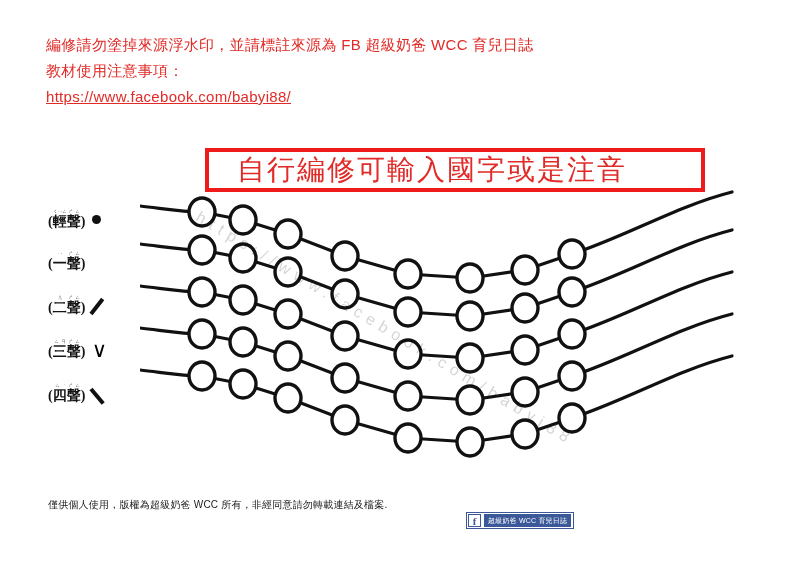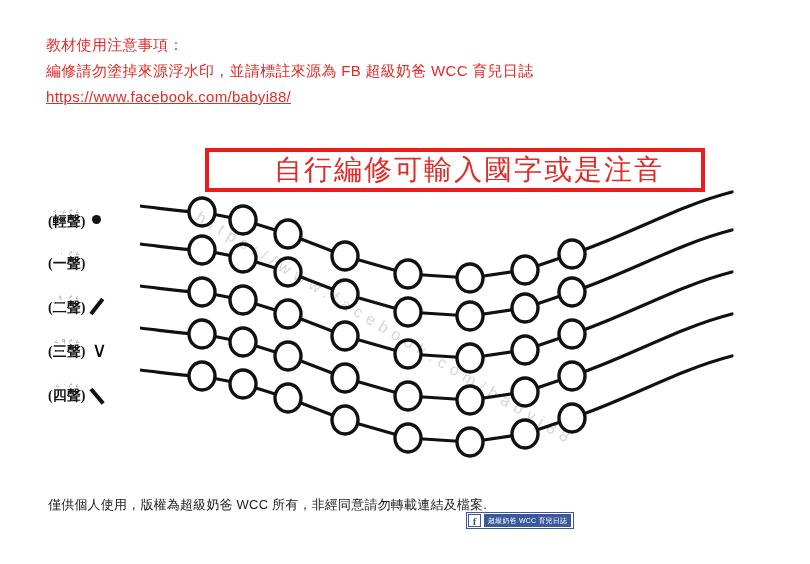--- a/index.html
+++ b/index.html
@@ -40,21 +40,21 @@
     position: absolute;
     left: 205px;
     top: 148px;
     width: 500px;
     height: 44px;
     border: 4px solid #ee1b1b;
     box-sizing: border-box;
     background: #ffffff;
     display: flex;
     align-items: center;
-    justify-content: center;
+    justify-content: flex-start;
   }
   #title-box .title-text {
     color: #e02b28;
     font-size: 28px;
     letter-spacing: 2px;
     white-space: nowrap;
     padding-left: 28px;
   }
 
   
@@ -162,21 +162,21 @@
   }
 
   
   #footer {
     position: absolute;
     left: 48px;
     top: 498px;
     width: 420px;
   }
   .footer-line {
-    font-size: 13px;
+    font-size: 10px;
     line-height: 14px;
     color: #1a1a1a;
     white-space: nowrap;
     letter-spacing: 0.2px;
   }
   .footer-link {
     color: #2a56c6;
     text-decoration: underline;
   }
 
@@ -214,22 +214,22 @@
     padding: 0 4px;
     height: 13px;
     white-space: nowrap;
     letter-spacing: 0.2px;
   }
 </style>
 </head>
 <body>
 
 <div id="header-notice">
+  <div class="notice-line">編修請勿塗掉來源浮水印，並請標註來源為 FB 超級奶爸 WCC 育兒日誌</div>
   <div class="notice-line">教材使用注意事項：</div>
-  <div class="notice-line">編修請勿塗掉來源浮水印，並請標註來源為 FB 超級奶爸 WCC 育兒日誌</div>
   <div class="notice-line link">https://www.facebook.com/babyi88/</div>
 </div>
 
 <div id="title-box">
   <span class="title-text">自行編修可輸入國字或是注音</span>
 </div>
 
 <div id="tone-labels">
 
   <div class="tone-row" style="top:0px;">

